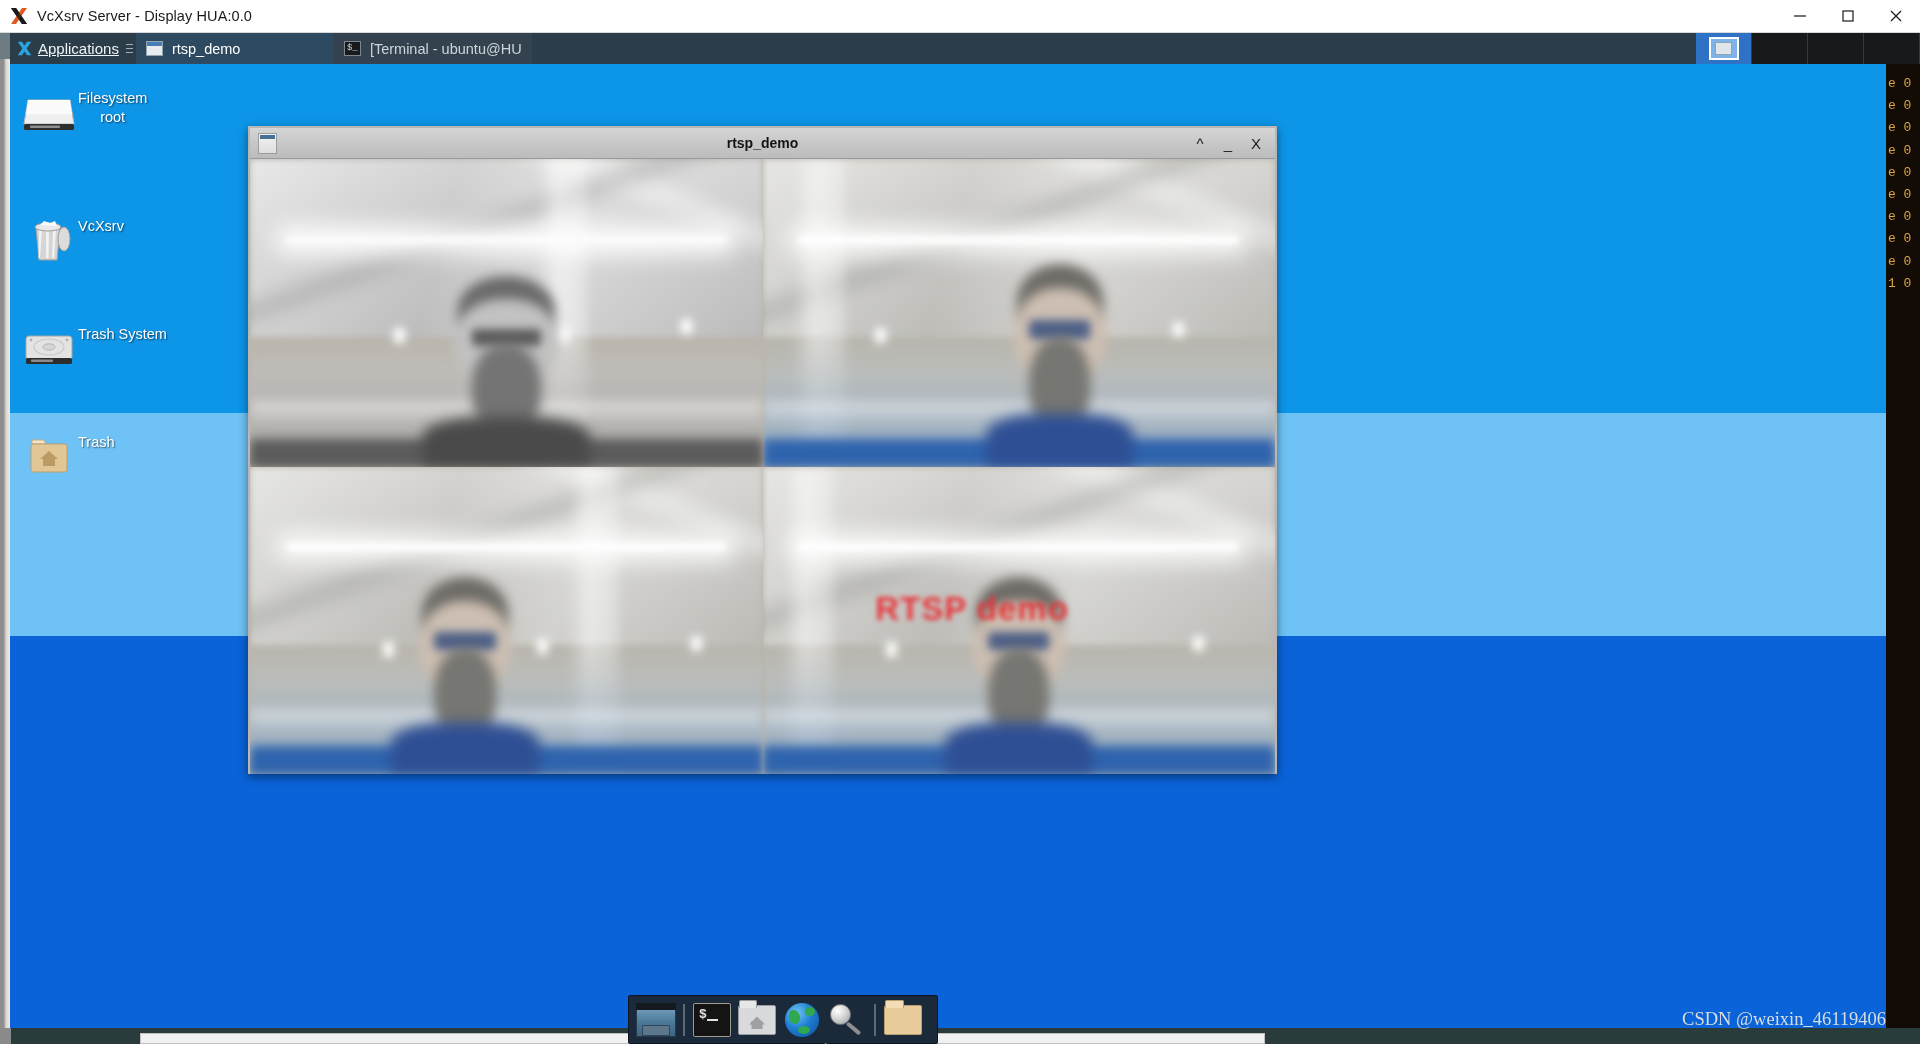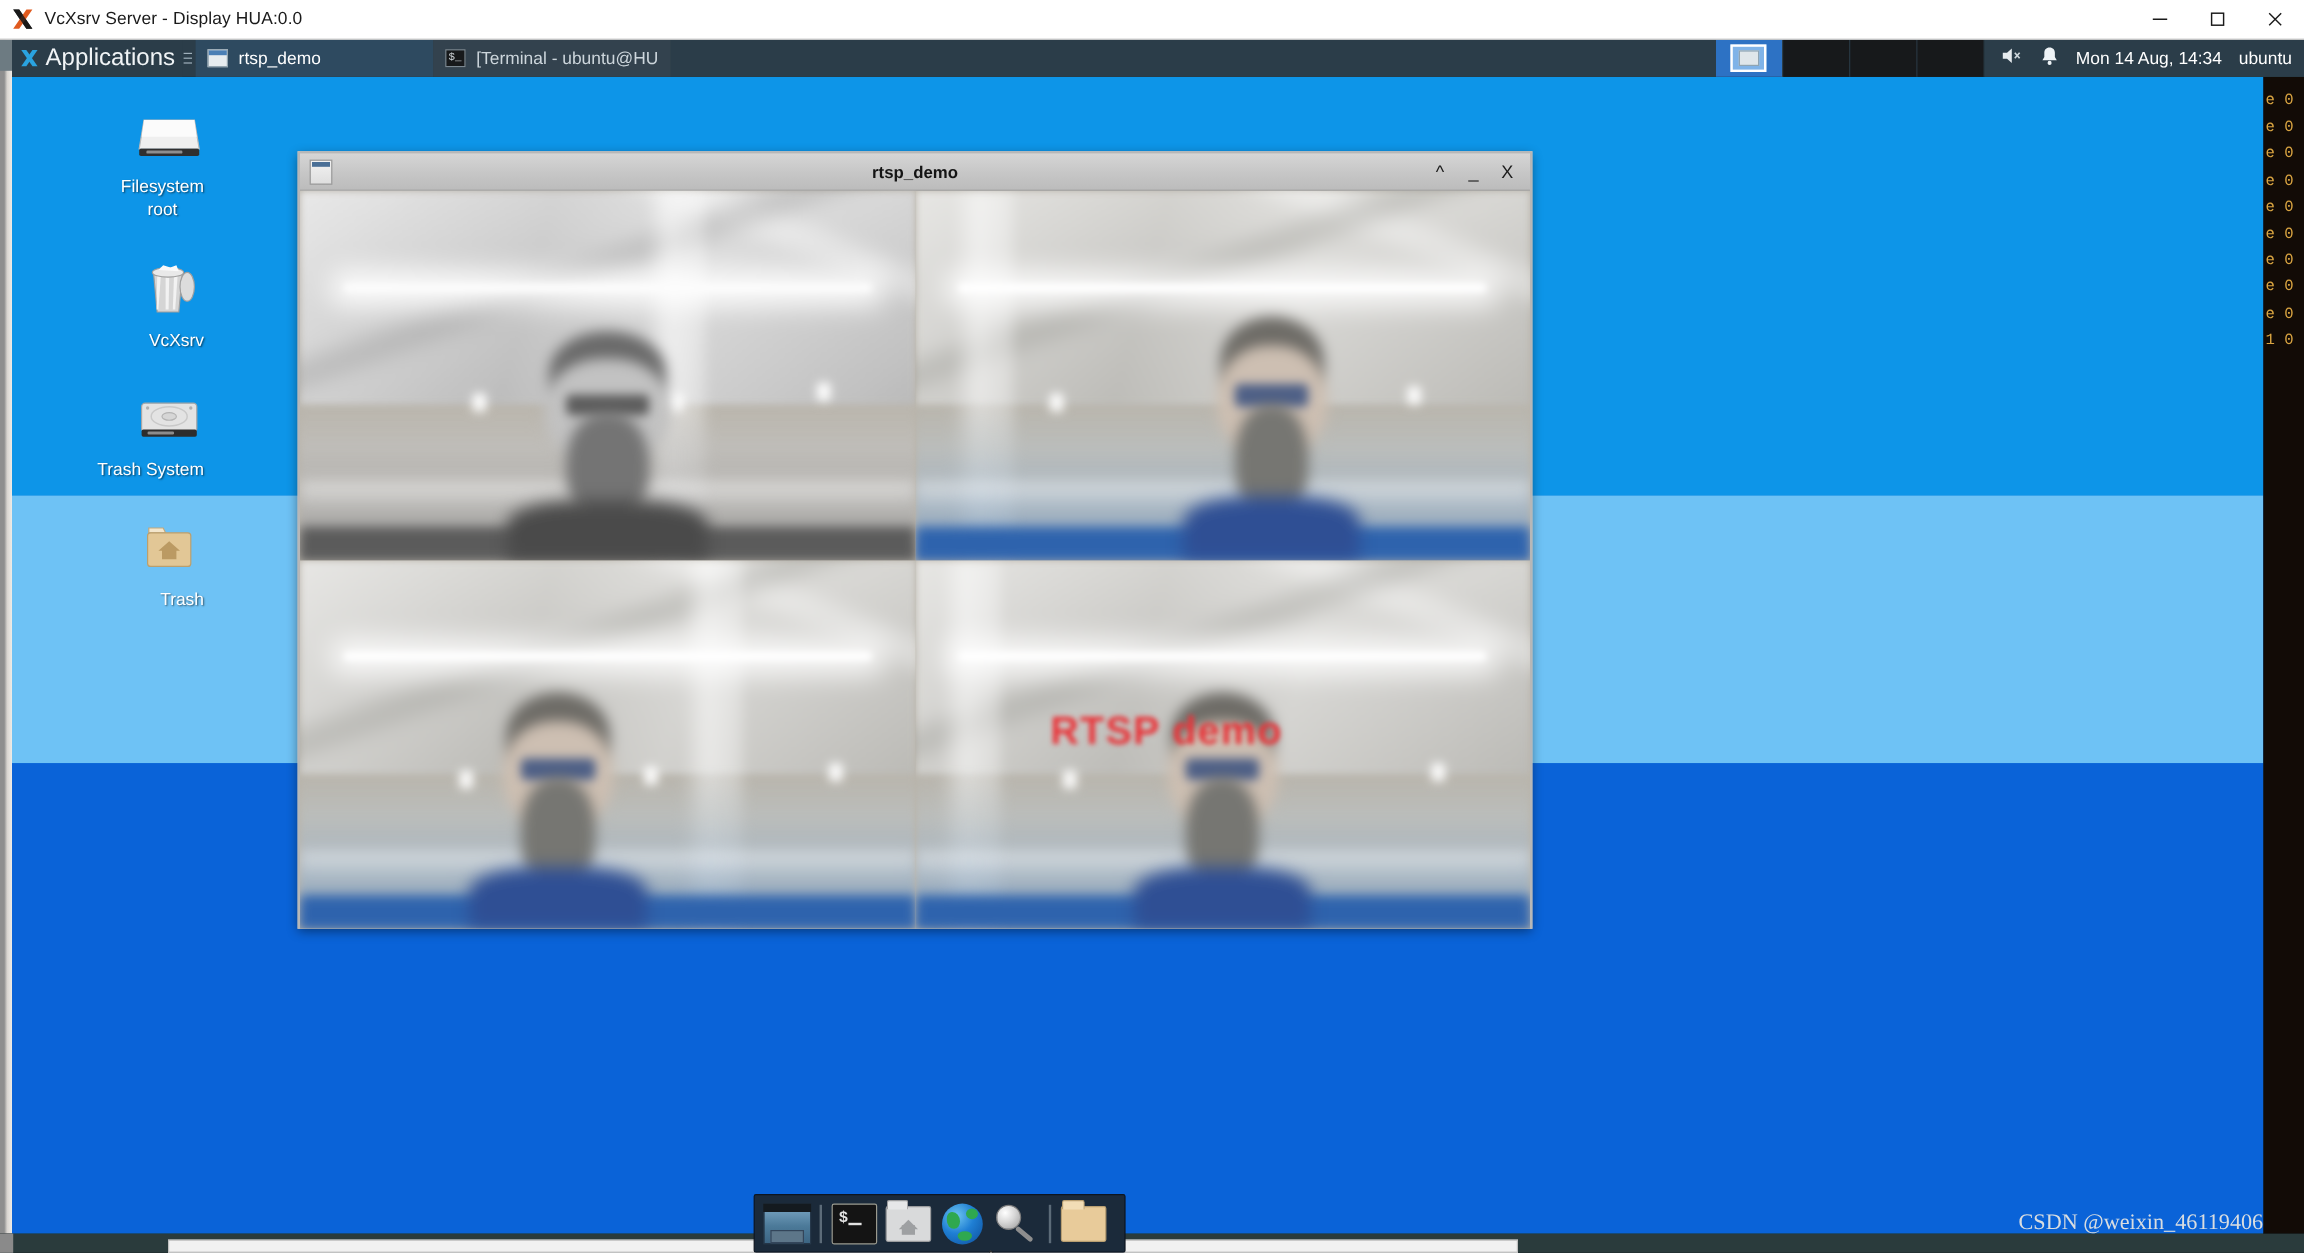--- a/index.html
+++ b/index.html
@@ -89,21 +89,21 @@
     z-index: 30;
     font-size: 14.5px;
     color: #e9eef1;
   }
   .xp-applications {
     display: flex; align-items: center; gap: 5px;
     padding: 0 6px 0 6px;
     background: #2b3d49;
   }
   .xp-xlogo { width: 17px; height: 17px; position: relative; flex:none; }
-  .xp-apps-label { font-size: 20px; color: #f0f4f6; }
+  .xp-apps-label { font-size: 15px; color: #f0f4f6; text-decoration: underline; }
   .xp-handle {
     width: 9px; height: 31px;
     display: flex; flex-direction: column; justify-content: center; gap: 3px;
     align-items: center;
     margin-right: 2px;
   }
   .xp-handle i { display:block; width: 7px; height: 1px; background: #9fb0bb; }
 
   .xp-tasks { display: flex; align-items: stretch; flex: none; }
   .xp-task {
@@ -184,21 +184,21 @@
   }
   .desk-band-lower {
     position:absolute; left:0; top:572px; width:1876px; height:392px;
     background:#0a63d8;
   }
 
   
   .desk-icons { position: absolute; top: 31px; left: 10px; width: 200px; z-index: 5; }
   .desk-icon {
     width: 150px;
-    display: flex; flex-direction: column; align-items: flex-end;
+    display: flex; flex-direction: row; align-items: flex-start;
     position: absolute; left: 10px;
   }
   .desk-icon .ico { width: 58px; height: 58px; position: relative; }
   .desk-icon .lbl {
     margin-top: 5px;
     font-size: 14.5px; color: #ffffff; text-align: center;
     line-height: 19px;
     text-shadow: 1px 1px 1.5px rgba(0,0,0,0.55);
   }
 
@@ -609,37 +609,20 @@
         <div class="ws-cell active">
           <div class="ws-mini">
               <i></i>
             </div>
         </div>
         <div class="ws-cell"></div>
         <div class="ws-cell"></div>
         <div class="ws-cell"></div>
       </div>
 
-      <div class="xp-tray">
-        <span>
-          <svg width="18" height="15" viewBox="0 0 18 15">
-            <path d="M1 5 L4.5 5 L8.5 1.5 L8.5 13.5 L4.5 10 L1 10 Z" fill="#e6ebee"></path>
-            <line x1="11" y1="5" x2="15" y2="9.5" stroke="#cfd8dd" stroke-width="1.4"></line>
-            <line x1="15" y1="5" x2="11" y2="9.5" stroke="#cfd8dd" stroke-width="1.4"></line>
-          </svg>
-        </span>
-        <span>
-          <svg width="16" height="17" viewBox="0 0 16 17">
-            <path d="M8 1.5 C5.2 1.5 3.6 3.4 3.6 6 L3.6 9.5 L2 12.3 L14 12.3 L12.4 9.5 L12.4 6 C12.4 3.4 10.8 1.5 8 1.5 Z" fill="#eef3f6"></path>
-            <circle cx="8" cy="14.4" r="1.7" fill="#eef3f6"></circle>
-          </svg>
-        </span>
-        <span class="xp-clock">Mon 14 Aug, 14:34</span>
-        <span class="xp-user">ubuntu</span>
-      </div>
     </div>
 
     <div class="xwin">
       <div class="xwin-title">
         <div class="xwin-icon"></div>
         <div class="xwin-title-text">rtsp_demo</div>
         <div class="xwin-btns">
           <div class="xwin-btn">^</div>
           <div class="xwin-btn">_</div>
           <div class="xwin-btn">X</div>

